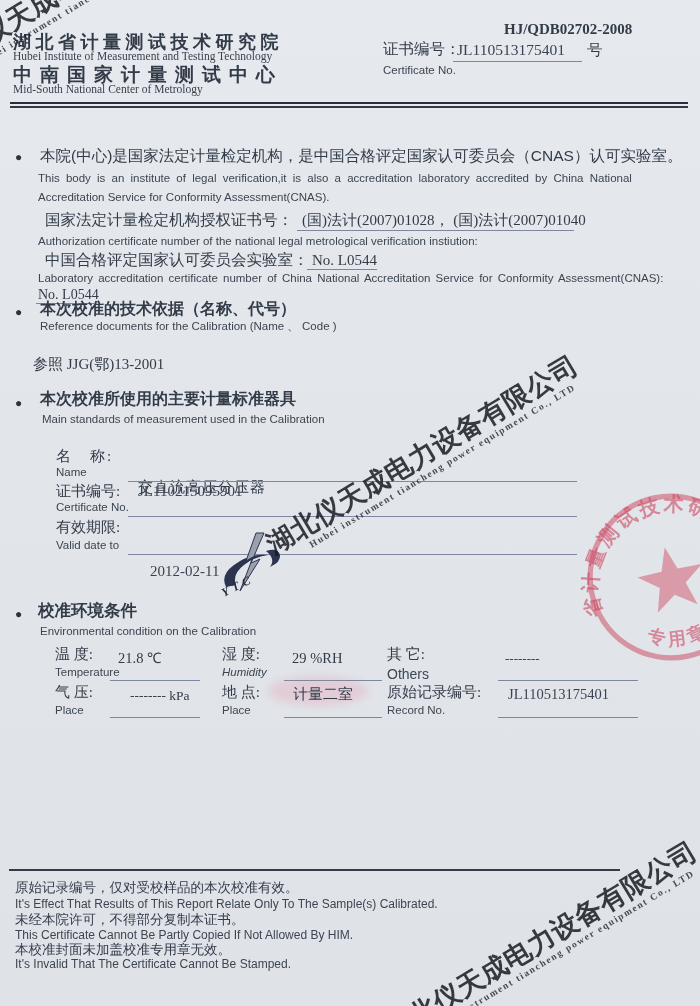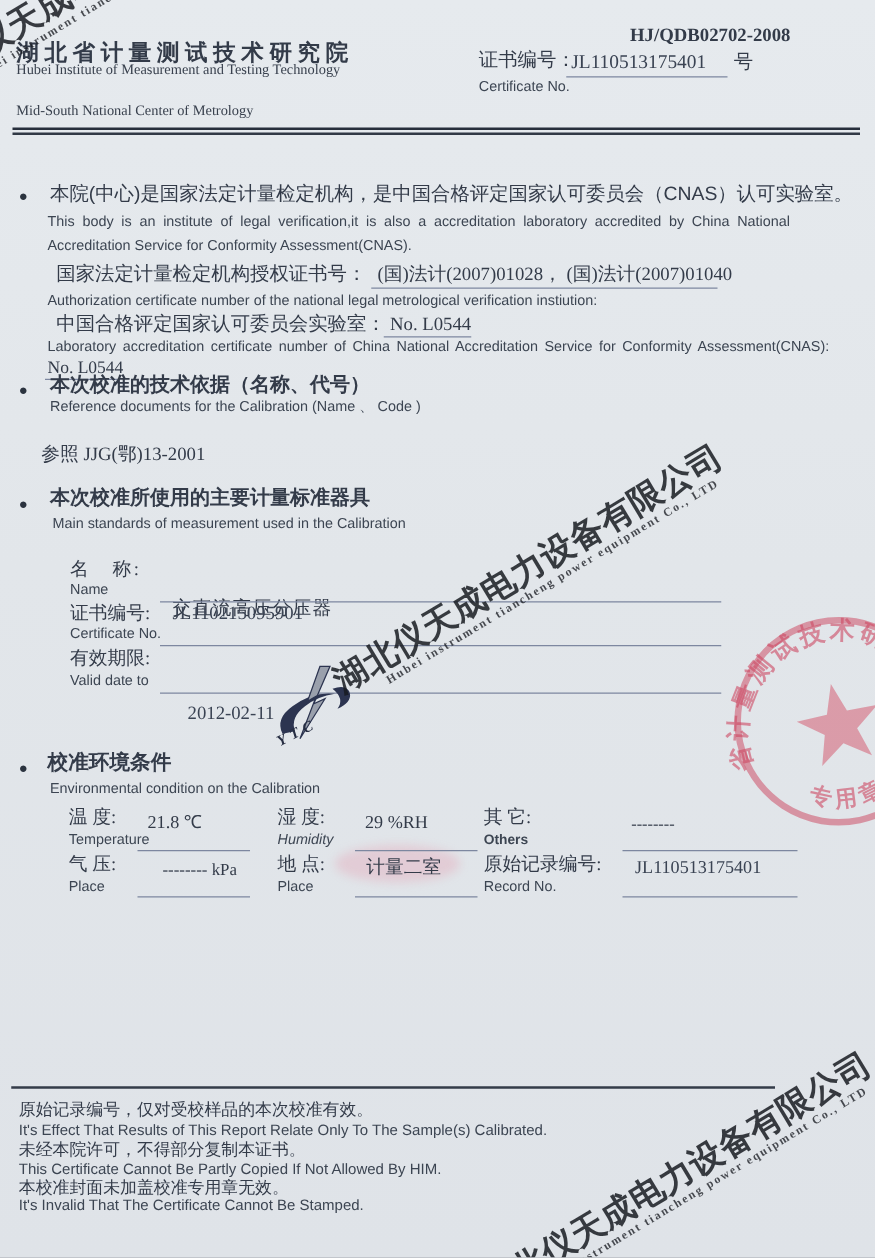--- a/index.html
+++ b/index.html
@@ -40,20 +40,21 @@
     <div class="wm-en">Hubei instrument tiancheng power equipment Co., LTD</div>
   </div>
   <div class="wm" style="left:391px;top:1018px;">
     <div class="wm-cn">湖北仪天成电力设备有限公司</div>
     <div class="wm-en">Hubei instrument tiancheng power equipment Co., LTD</div>
   </div>
 
   <div class="t serif b" style="left:504px;top:22px;font-size:15px;">HJ/QDB02702-2008</div>
   <div class="t sans b" style="left:13px;top:33px;font-size:18px;letter-spacing:4.5px;">湖北省计量测试技术研究院</div>
   <div class="t serif" style="left:13px;top:51px;font-size:11.5px;color:#39414e;">Hubei Institute of Measurement and Testing Technology</div>
+  <div class="t sans b" style="left:13px;top:65px;font-size:19px;letter-spacing:8px;">中南国家计量测试中心</div>
   <div class="t serif" style="left:13px;top:84px;font-size:11.5px;color:#39414e;">Mid-South National Center of Metrology</div>
 
   <div class="t serif" style="left:383px;top:41px;font-size:15.5px;">证书编号：</div>
   <div class="t serif" style="left:457px;top:42px;font-size:15.5px;color:#3a4353;">JL110513175401</div>
   <div class="ul" style="left:453px;top:61px;width:129px;"></div>
   <div class="t serif" style="left:587px;top:42px;font-size:15.5px;">号</div>
   <div class="t en" style="left:383px;top:65px;font-size:11.5px;">Certificate No.</div>
 
   <div class="rule2"></div>
 
@@ -118,21 +119,21 @@
   <div class="t en" style="left:55px;top:667px;font-size:11.5px;">Temperature</div>
   <div class="ul" style="left:110px;top:680px;width:90px;"></div>
 
   <div class="t serif" style="left:222px;top:647px;font-size:15px;">湿 度:</div>
   <div class="t serif" style="left:292px;top:651px;font-size:14.5px;">29 %RH</div>
   <div class="t en" style="left:222px;top:667px;font-size:11.5px;font-style:italic;">Humidity</div>
   <div class="ul" style="left:284px;top:680px;width:98px;"></div>
 
   <div class="t serif" style="left:387px;top:647px;font-size:15px;">其 它:</div>
   <div class="t serif" style="left:505px;top:652px;font-size:13px;">--------</div>
-  <div class="t en" style="left:387px;top:667px;font-size:11px;font-weight:bold;">Others</div>
+  <div class="t en" style="left:387px;top:667px;font-size:14px;">Others</div>
   <div class="ul" style="left:498px;top:680px;width:140px;"></div>
 
   <div class="t serif" style="left:55px;top:685px;font-size:15px;">气 压:</div>
   <div class="t serif" style="left:130px;top:689px;font-size:13.5px;">-------- kPa</div>
   <div class="t en" style="left:55px;top:705px;font-size:11.5px;">Place</div>
   <div class="ul" style="left:110px;top:717px;width:90px;"></div>
 
   <div class="t serif" style="left:222px;top:685px;font-size:15px;">地 点:</div>
   <div class="t serif" style="left:293px;top:687px;font-size:15px;">计量二室</div>
   <div class="t en" style="left:222px;top:705px;font-size:11.5px;">Place</div>

